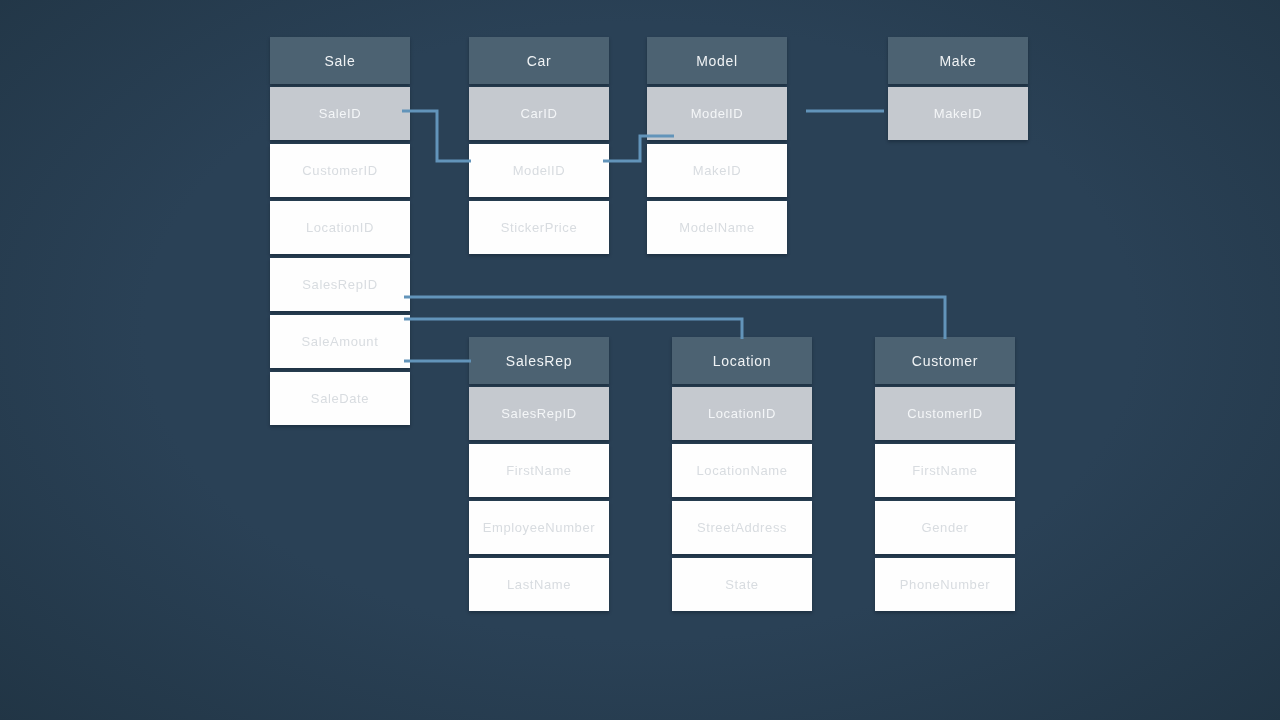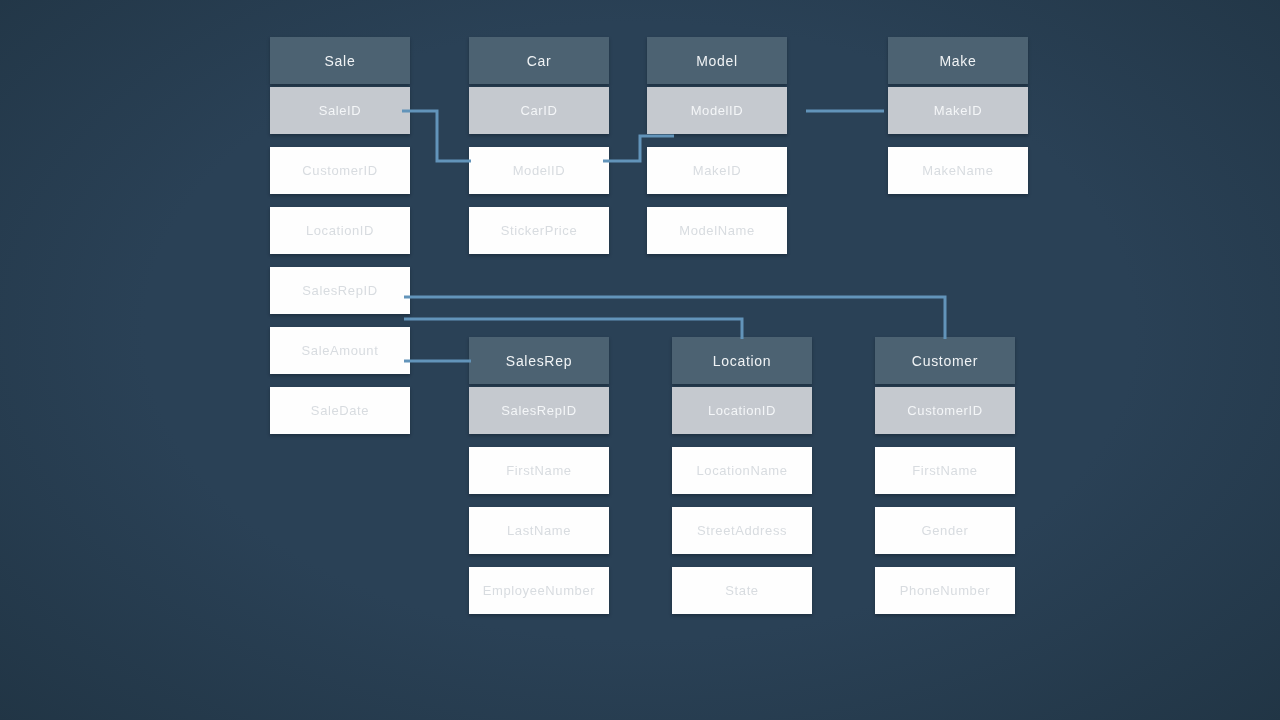--- a/index.html
+++ b/index.html
@@ -10,21 +10,21 @@
   }
   .stage{position:relative;width:1280px;height:720px;}
   .db-table{position:absolute;width:140px;}
   .tbl-header{
     height:47px;margin-bottom:3px;background:var(--header-bg);
     color:var(--header-text);font-size:14px;letter-spacing:.7px;
     display:flex;align-items:center;justify-content:center;
     box-shadow:0 2px 3px rgba(8,18,28,.35);
   }
   .tbl-row{
-    height:47px;margin-bottom:13px;background:var(--row-bg);
+    height:53px;margin-bottom:4px;background:var(--row-bg);
     color:var(--row-text);font-size:13px;letter-spacing:.6px;
     display:flex;align-items:center;justify-content:center;
     box-shadow:0 2px 3px rgba(8,18,28,.35);
   }
   .tbl-row.pk{background:var(--pk-bg);color:var(--pk-text);}
   .connector-layer{position:absolute;left:0;top:0;width:1280px;height:720px;pointer-events:none;}
   .connector-layer polyline{fill:none;stroke:var(--connector);stroke-width:3;}
 </style>
 </head>
 <body>
@@ -51,29 +51,28 @@
   <div class="db-table" style="left:647px;top:37px">
     <div class="tbl-header">Model</div>
     <div class="tbl-row pk">ModelID</div>
     <div class="tbl-row">MakeID</div>
     <div class="tbl-row">ModelName</div>
   </div>
 
   <div class="db-table" style="left:888px;top:37px">
     <div class="tbl-header">Make</div>
     <div class="tbl-row pk">MakeID</div>
-    <div class="tbl-row">MakeName</div>
   </div>
 
   <div class="db-table" style="left:469px;top:337px">
     <div class="tbl-header">SalesRep</div>
     <div class="tbl-row pk">SalesRepID</div>
     <div class="tbl-row">FirstName</div>
+    <div class="tbl-row">EmployeeNumber</div>
     <div class="tbl-row">LastName</div>
-    <div class="tbl-row">EmployeeNumber</div>
   </div>
 
   <div class="db-table" style="left:672px;top:337px">
     <div class="tbl-header">Location</div>
     <div class="tbl-row pk">LocationID</div>
     <div class="tbl-row">LocationName</div>
     <div class="tbl-row">StreetAddress</div>
     <div class="tbl-row">State</div>
   </div>
 

